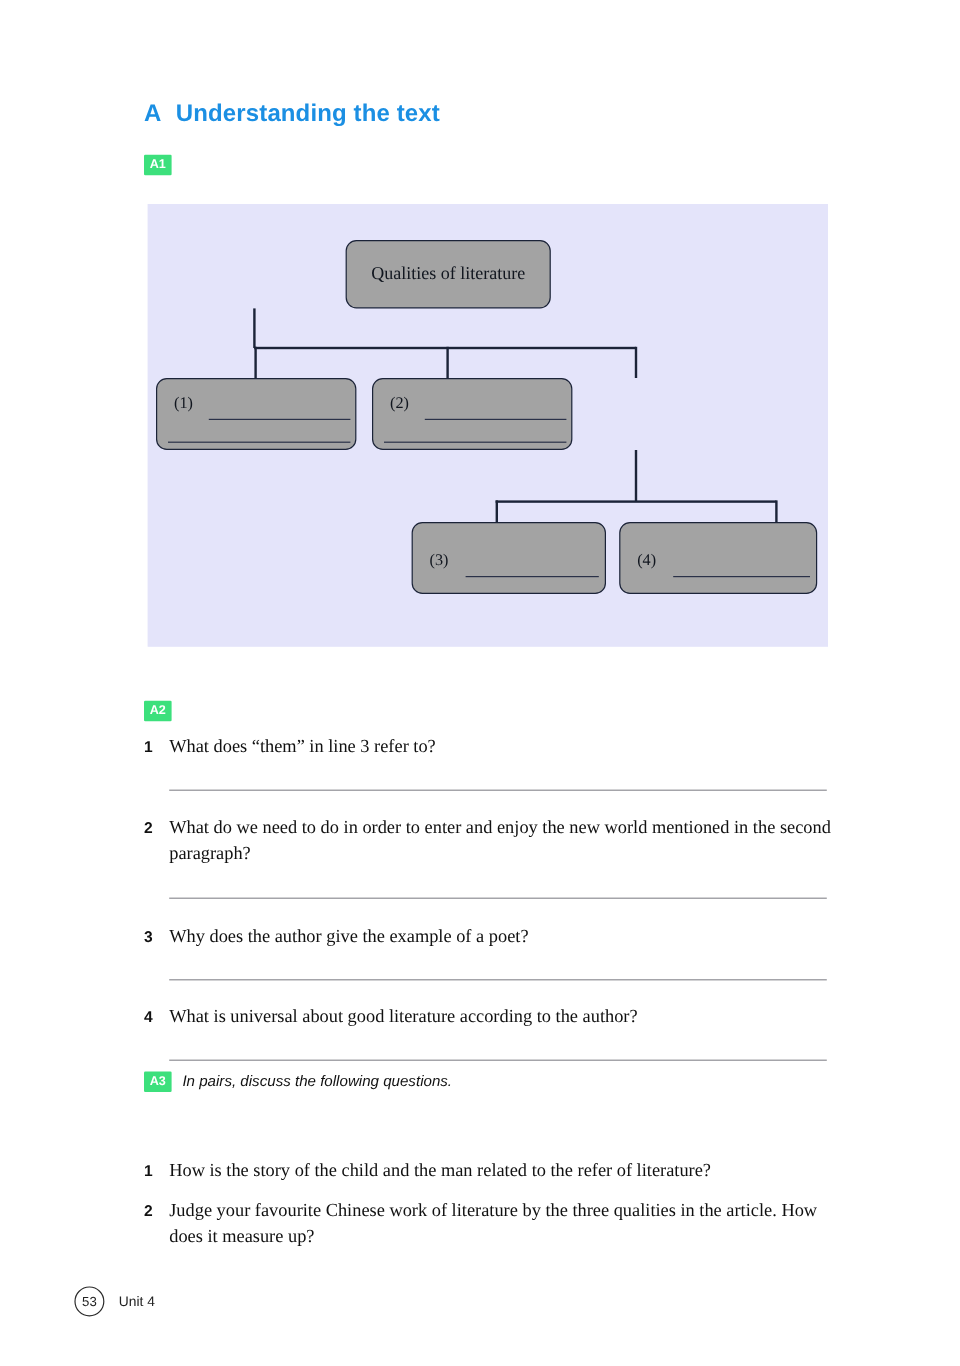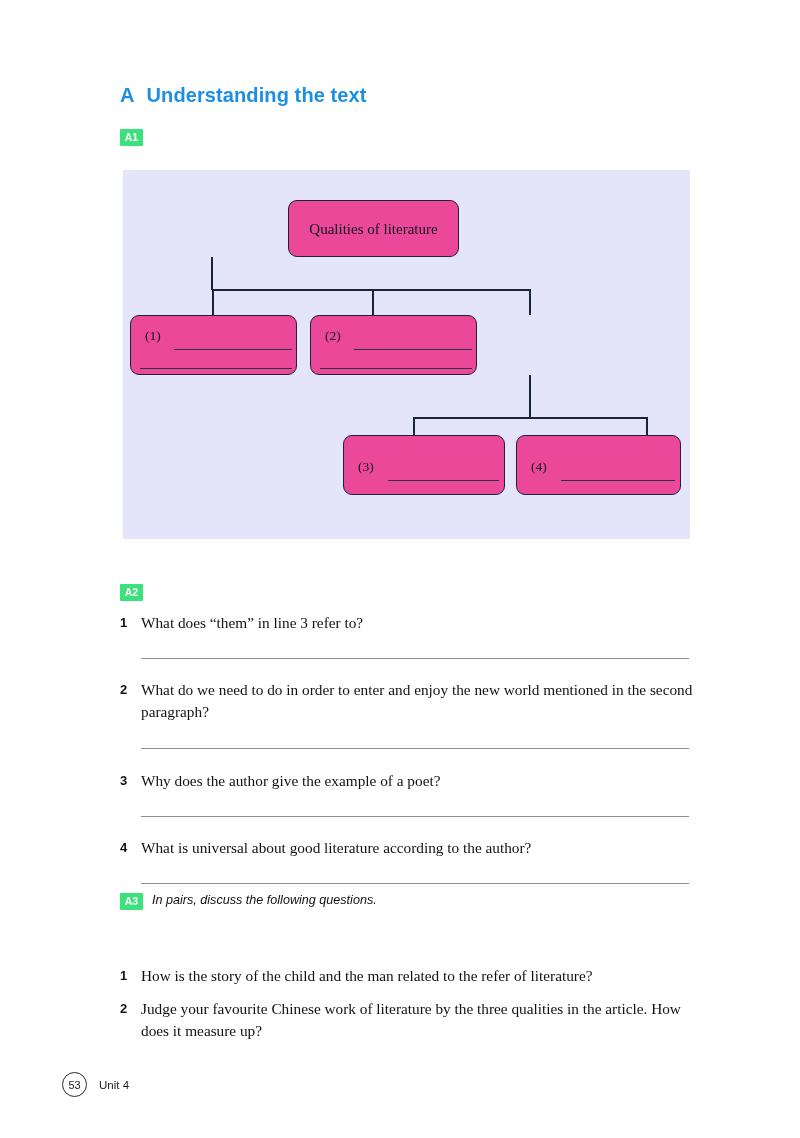--- a/index.html
+++ b/index.html
@@ -29,21 +29,21 @@
     font-size: 20px;
     color: #1b8fe3;
     letter-spacing: 0.1px;
   }
   .section-head .sec-letter { font-size: 20px; }
 
   
   .task-row {
     position: absolute;
     display: flex;
-    align-items: flex-start;
+    align-items: center;
     gap: 9px;
   }
   .badge {
     display: inline-block;
     background: #3ce07c;
     color: #ffffff;
     font-family: "Liberation Sans", sans-serif;
     font-weight: bold;
     font-size: 10.5px;
     line-height: 14px;
@@ -70,21 +70,21 @@
     top: 170px;
     width: 567px;
     height: 369px;
     background: #e4e4fa;
   }
   .node {
     position: absolute;
     box-sizing: border-box;
     border: 1.6px solid #1b2338;
     border-radius: 9px;
-    background: #ec4899;
+    background: #a3a3a3;
   }
   .node .node-label {
     position: absolute;
     font-family: "Liberation Serif", serif;
     font-size: 15px;
     color: #11161f;
     white-space: nowrap;
   }
   .node-center .node-label {
     left: 0; right: 0;

